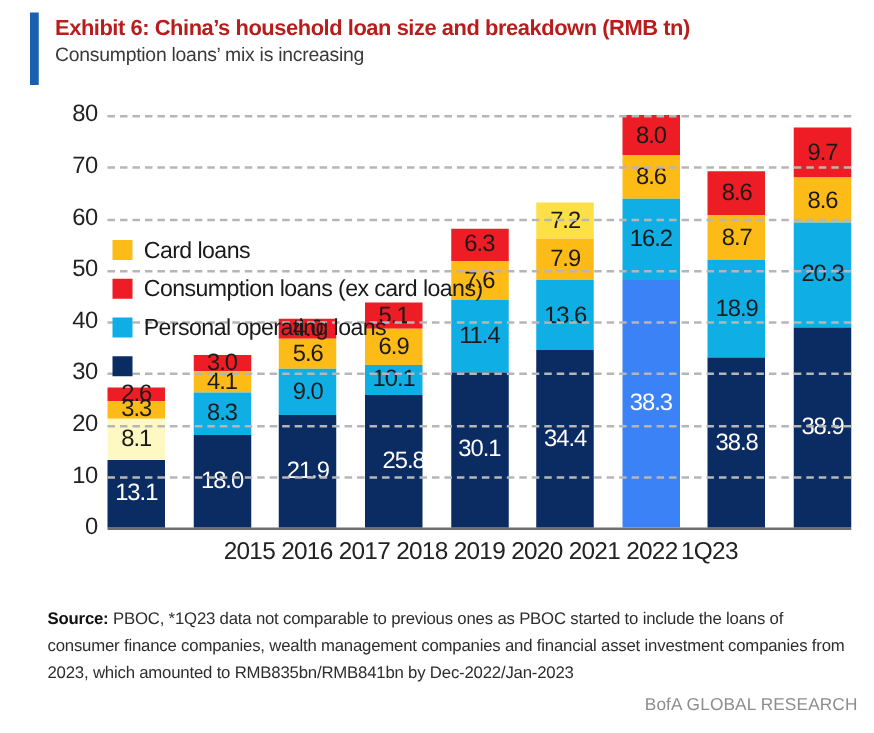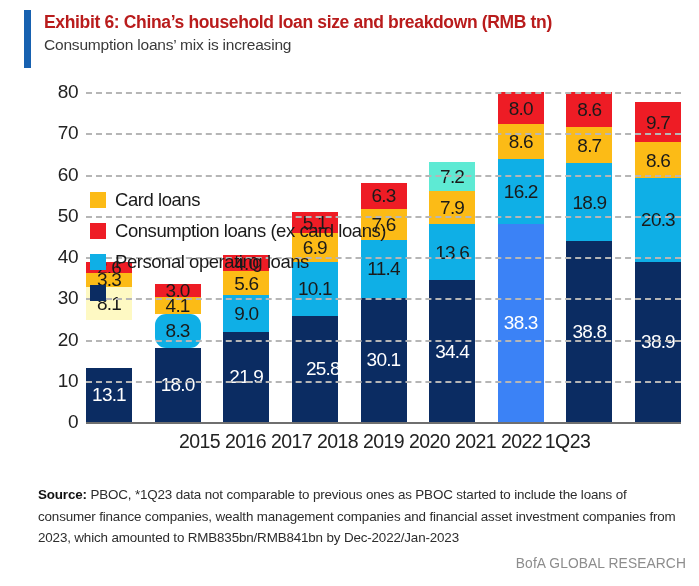--- a/index.html
+++ b/index.html
@@ -226,32 +226,32 @@
           <div class="bar-col">
             <div class="seg" style="height: 10.725px; background: rgb(238, 28, 37);">
               <span class="seg-label lbl-light">2.6</span>
             </div>
             <div class="seg" style="height: 13.6125px; background: rgb(252, 187, 22);">
               <span class="seg-label lbl-light">3.3</span>
             </div>
             <div class="seg" style="height: 33.4125px; background: #fef9c3;">
               <span class="seg-label lbl-light">8.1</span>
             </div>
-            <div class="seg" style="height: 54.0375px; background: rgb(11, 44, 98); margin-top: 48px;">
+            <div class="seg" style="height: 54.0375px; background: rgb(11, 44, 98);">
               <span class="seg-label lbl-dark">13.1</span>
             </div>
           </div>
           <div class="bar-col">
             <div class="seg" style="height: 12.375px; background: rgb(238, 28, 37);">
               <span class="seg-label lbl-light">3.0</span>
             </div>
             <div class="seg" style="height: 16.9125px; background: rgb(252, 187, 22);">
               <span class="seg-label lbl-light">4.1</span>
             </div>
-            <div class="seg" style="height: 34.2375px; background: rgb(15, 175, 230); border-radius: 11px;">
+            <div class="seg" style="height: 34.2375px; background: rgb(15, 175, 230);">
               <span class="seg-label lbl-light">8.3</span>
             </div>
             <div class="seg" style="height: 74.25px; background: rgb(11, 44, 98);">
               <span class="seg-label lbl-dark">18.0</span>
             </div>
           </div>
           <div class="bar-col">
             <div class="seg" style="height: 16.5px; background: rgb(238, 28, 37);">
               <span class="seg-label lbl-light">4.0</span>
             </div>
@@ -265,21 +265,21 @@
               <span class="seg-label lbl-dark">21.9</span>
             </div>
           </div>
           <div class="bar-col">
             <div class="seg" style="height: 21.0375px; background: rgb(238, 28, 37);">
               <span class="seg-label lbl-light">5.1</span>
             </div>
             <div class="seg" style="height: 28.4625px; background: rgb(252, 187, 22);">
               <span class="seg-label lbl-light">6.9</span>
             </div>
-            <div class="seg" style="height: 54px; background: rgb(15, 175, 230);">
+            <div class="seg" style="height: 24px; background: rgb(15, 175, 230);">
               <span class="seg-label lbl-light">10.1</span>
             </div>
             <div class="seg" style="height: 106.425px; background: rgb(11, 44, 98); padding-left: 16px;">
               <span class="seg-label lbl-dark">25.8</span>
             </div>
           </div>
           <div class="bar-col">
             <div class="seg" style="height: 25.9875px; background: rgb(238, 28, 37);">
               <span class="seg-label lbl-light">6.3</span>
             </div>
@@ -287,21 +287,21 @@
               <span class="seg-label lbl-light">7.6</span>
             </div>
             <div class="seg" style="height: 58px; background: rgb(15, 175, 230);">
               <span class="seg-label lbl-light">11.4</span>
             </div>
             <div class="seg" style="height: 124.162px; background: rgb(11, 44, 98);">
               <span class="seg-label lbl-dark">30.1</span>
             </div>
           </div>
           <div class="bar-col">
-            <div class="seg" style="height: 29.7px; background: #5eead4;">
+            <div class="seg" style="height: 29.7px; background: #fde047;">
               <span class="seg-label lbl-light">7.2</span>
             </div>
             <div class="seg" style="height: 32.5875px; background: rgb(252, 187, 22);">
               <span class="seg-label lbl-light">7.9</span>
             </div>
             <div class="seg" style="height: 56.1px; background: rgb(15, 175, 230);">
               <span class="seg-label lbl-light">13.6</span>
             </div>
             <div class="seg" style="height: 141.9px; background: rgb(11, 44, 98);">
               <span class="seg-label lbl-dark">34.4</span>
@@ -324,21 +324,21 @@
           <div class="bar-col">
             <div class="seg" style="height: 35.475px; background: rgb(238, 28, 37);">
               <span class="seg-label lbl-light">8.6</span>
             </div>
             <div class="seg" style="height: 35.8875px; background: rgb(252, 187, 22);">
               <span class="seg-label lbl-light">8.7</span>
             </div>
             <div class="seg" style="height: 77.9625px; background: rgb(15, 175, 230);">
               <span class="seg-label lbl-light">18.9</span>
             </div>
-            <div class="seg" style="height: 181px; background: rgb(11, 44, 98);">
+            <div class="seg" style="height: 136px; background: rgb(11, 44, 98);">
               <span class="seg-label lbl-dark">38.8</span>
             </div>
           </div>
           <div class="bar-col">
             <div class="seg" style="height: 40.0125px; background: rgb(238, 28, 37);">
               <span class="seg-label lbl-light">9.7</span>
             </div>
             <div class="seg" style="height: 35.475px; background: rgb(252, 187, 22);">
               <span class="seg-label lbl-light">8.6</span>
             </div>

